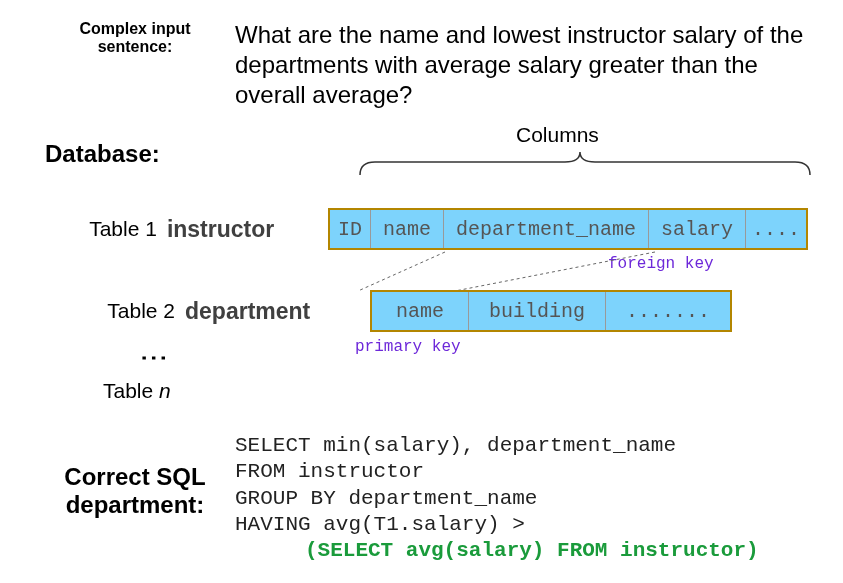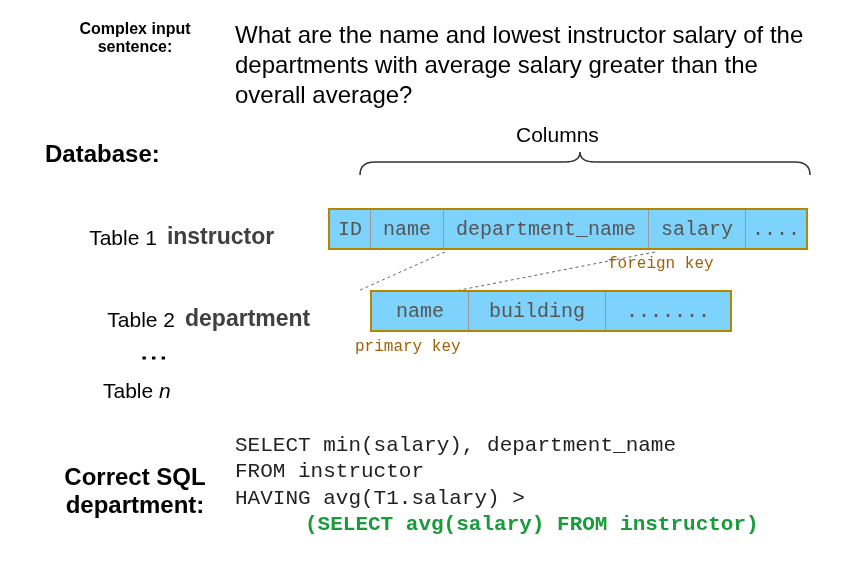--- a/index.html
+++ b/index.html
@@ -48,21 +48,21 @@
       top: 123px;
       font-size: 21px;
     }
     .brace-svg {
       position: absolute;
       left: 350px;
       top: 150px;
     }
     .table-row {
       display: flex;
-      align-items: flex-end;
+      align-items: center;
       margin-top: 30px;
       margin-bottom: 10px;
       position: relative;
     }
     .table-label {
       width: 150px;
       font-size: 21px;
       text-align: right;
       padding-right: 10px;
     }
@@ -89,21 +89,21 @@
       align-items: center;
       justify-content: center;
     }
     .schema-cell:last-child {
       border-right: none;
     }
     .fk-label {
       position: absolute;
       font-family: "Courier New", monospace;
       font-size: 16px;
-      color: #a16207;
+      color: #6d28d9;
     }
     .fk-lines {
       position: absolute;
     }
     .vdots {
       margin-left: 115px;
       margin-top: 12px;
       font-size: 28px;
       letter-spacing: 2px;
       line-height: 0.3;
@@ -202,14 +202,14 @@
     <span>Table</span>
     <span class="italic">n</span>
   </div>
 </div>
 
 <div class="sql-section">
   <div class="sql-label">
     <div>Correct SQL</div>
     <div>department:</div>
   </div>
-  <div class="sql-code"><div>SELECT min(salary), department_name</div><div>FROM instructor</div><div>HAVING avg(T1.salary) &gt;</div><div class="sql-sub indent">(SELECT avg(salary) FROM instructor)</div></div>
+  <div class="sql-code"><div>SELECT min(salary), department_name</div><div>FROM instructor</div><div>GROUP BY department_name</div><div>HAVING avg(T1.salary) &gt;</div><div class="sql-sub indent">(SELECT avg(salary) FROM instructor)</div></div>
 </div>
 
 </body></html>

